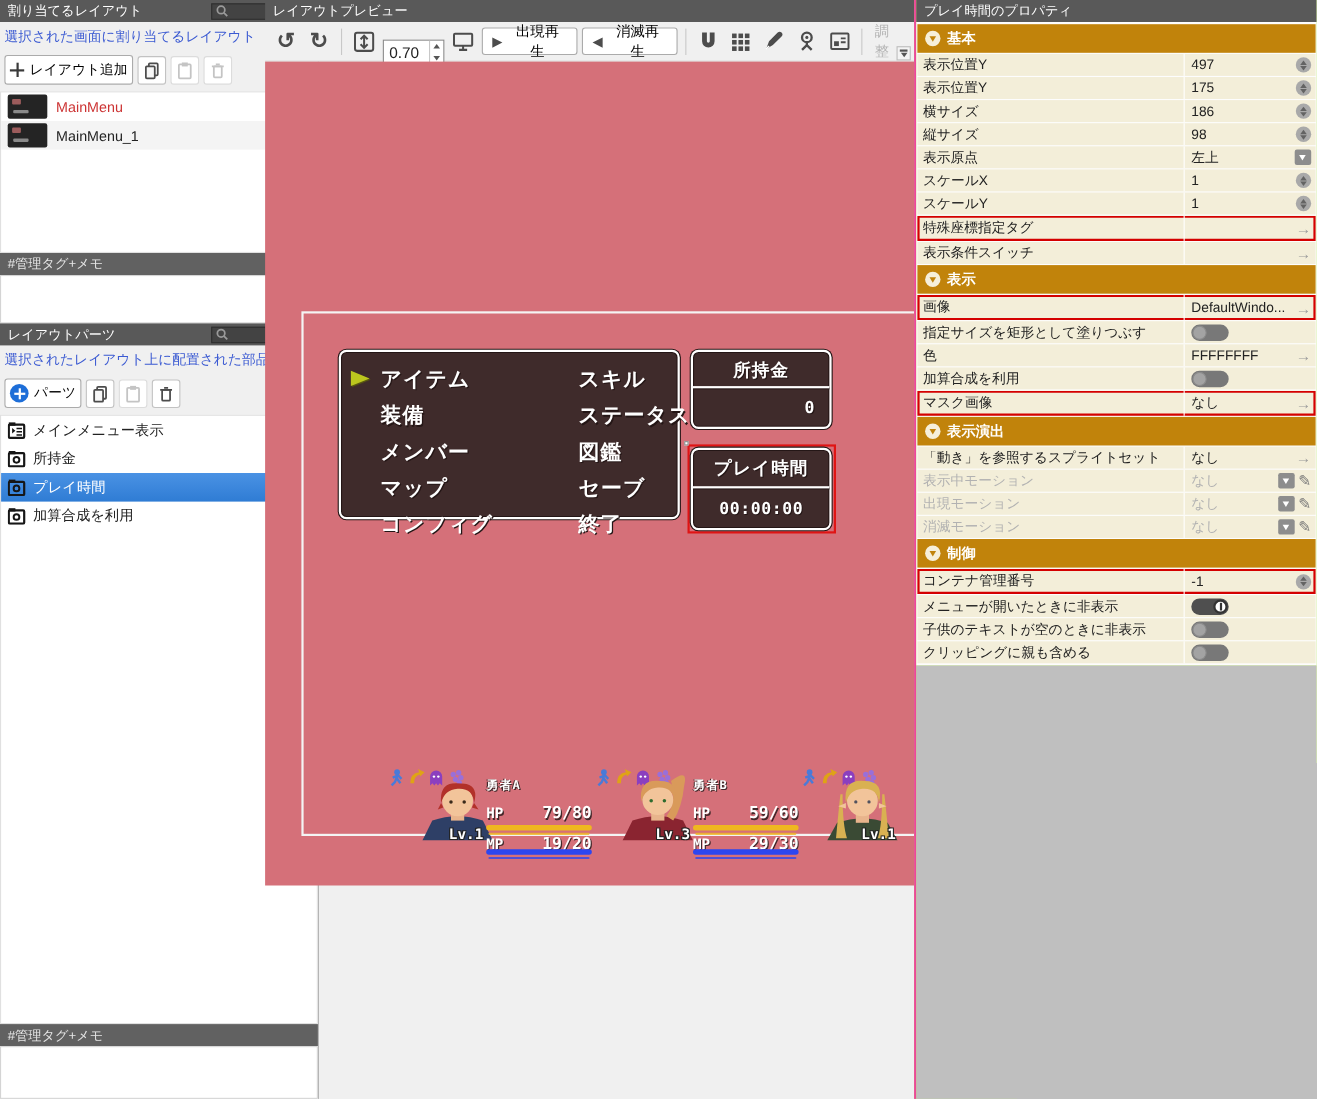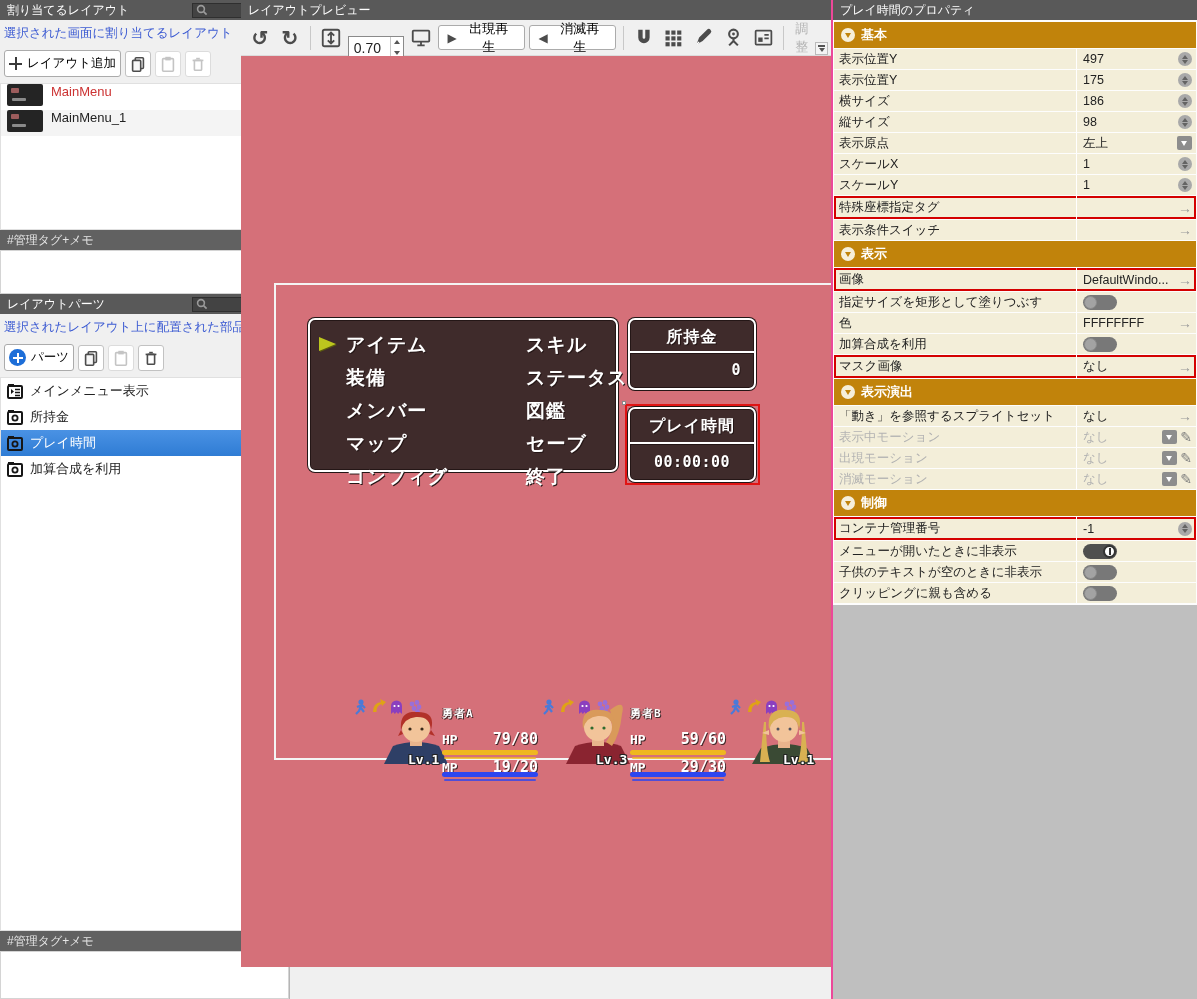--- a/index.html
+++ b/index.html
@@ -29,21 +29,21 @@
   .bluecirc{width:17px;height:17px;border-radius:50%;background:#1d6ed8;position:relative;display:inline-block;}
   .bluecirc::before,.bluecirc::after{content:"";position:absolute;background:#fff;}
   .bluecirc::before{left:7.5px;top:3.5px;width:2.4px;height:10px;}
   .bluecirc::after{top:7.5px;left:3.5px;height:2.4px;width:10px;}
 
   
   .panel-left{position:absolute;left:0;top:0;width:290px;height:999px;background:var(--panel-bg);
               border-right:1px solid #b5b5b5;display:flex;flex-direction:column;}
   .llist{background:#fff;border:1px solid #e0e0e0;}
   .llist.layouts{height:147px;}
-  .lrow{height:26px;display:flex;gap:8px;padding:0 6px;}
+  .lrow{height:26px;display:flex;align-items:center;gap:8px;padding:0 6px;}
   .lrow.alt{background:#f4f4f4;}
   .thumb{width:36px;height:22px;background:#242424;border-radius:2px;position:relative;flex:none;}
   .thumb i{position:absolute;border-radius:1px;}
   .thumb .p1{left:4px;top:4px;width:8px;height:5px;background:#9c5c5c;}
   .thumb .p2{left:5px;top:14px;width:14px;height:3px;background:#8a8a8a;}
   .lname{flex:1;font-size:13px;}
   .lname.red{color:#cc3333;}
   .cbx{width:14px;height:14px;border:2px solid #4f4f4f;background:#fff;border-radius:1px;flex:none;
        display:flex;align-items:center;justify-content:center;font-size:12px;font-weight:bold;color:#3a3a3a;line-height:1;}
   .subhead{height:20px;background:#616161;color:#e6e6e6;display:flex;align-items:center;padding:0 7px;}
@@ -71,21 +71,21 @@
   .spincol i{flex:1;display:flex;align-items:center;justify-content:center;}
   .tri-up{width:0;height:0;border-left:3.5px solid transparent;border-right:3.5px solid transparent;border-bottom:4.5px solid #555;}
   .tri-dn{width:0;height:0;border-left:3.5px solid transparent;border-right:3.5px solid transparent;border-top:4.5px solid #555;}
   .playbtn{height:25px;background:#fff;border:1px solid #ababab;border-radius:3px;display:inline-flex;
            align-items:center;gap:6px;padding:0 9px;font-size:13px;}
   .playtri{font-size:12px;color:#4c4c4c;}
   .disabled-label{color:#b4b4b4;font-size:13px;padding:0 4px;}
   .overflow-btn{position:absolute;right:3px;top:42px;width:13px;height:13px;background:#f4f4f4;border:1px solid #bbb;
                 display:flex;flex-direction:column;align-items:center;justify-content:center;gap:1px;}
   .overflow-btn b{width:7px;height:1.5px;background:#555;}
-  .preview{position:absolute;left:0;top:56px;width:100%;height:911px;background:var(--preview-pink);overflow:hidden;padding-left:12px;}
+  .preview{position:absolute;left:0;top:56px;width:100%;height:749px;background:var(--preview-pink);overflow:hidden;padding-left:12px;}
   .stage-frame{position:absolute;left:33px;top:227px;width:562px;height:477px;border:2px solid #f4f4f4;}
 
   .gwin{position:absolute;background:var(--window-bg);border:2px solid #fff;border-radius:7px;
         box-shadow:0 0 0 1px #241616, inset 0 0 0 1px #241616;color:#fff;}
   .gfont{font-family:"DejaVu Sans Mono",monospace;font-weight:bold;}
   .menu-window{left:67px;top:262px;width:310px;height:154px;}
   .menu-col{position:absolute;top:8px;list-style:none;}
   .menu-col li{height:33px;display:flex;align-items:center;font-size:19px;font-weight:bold;
                letter-spacing:1px;text-shadow:1px 1px 0 #241616;white-space:nowrap;}
   .menu-col.c1{left:36px;}

